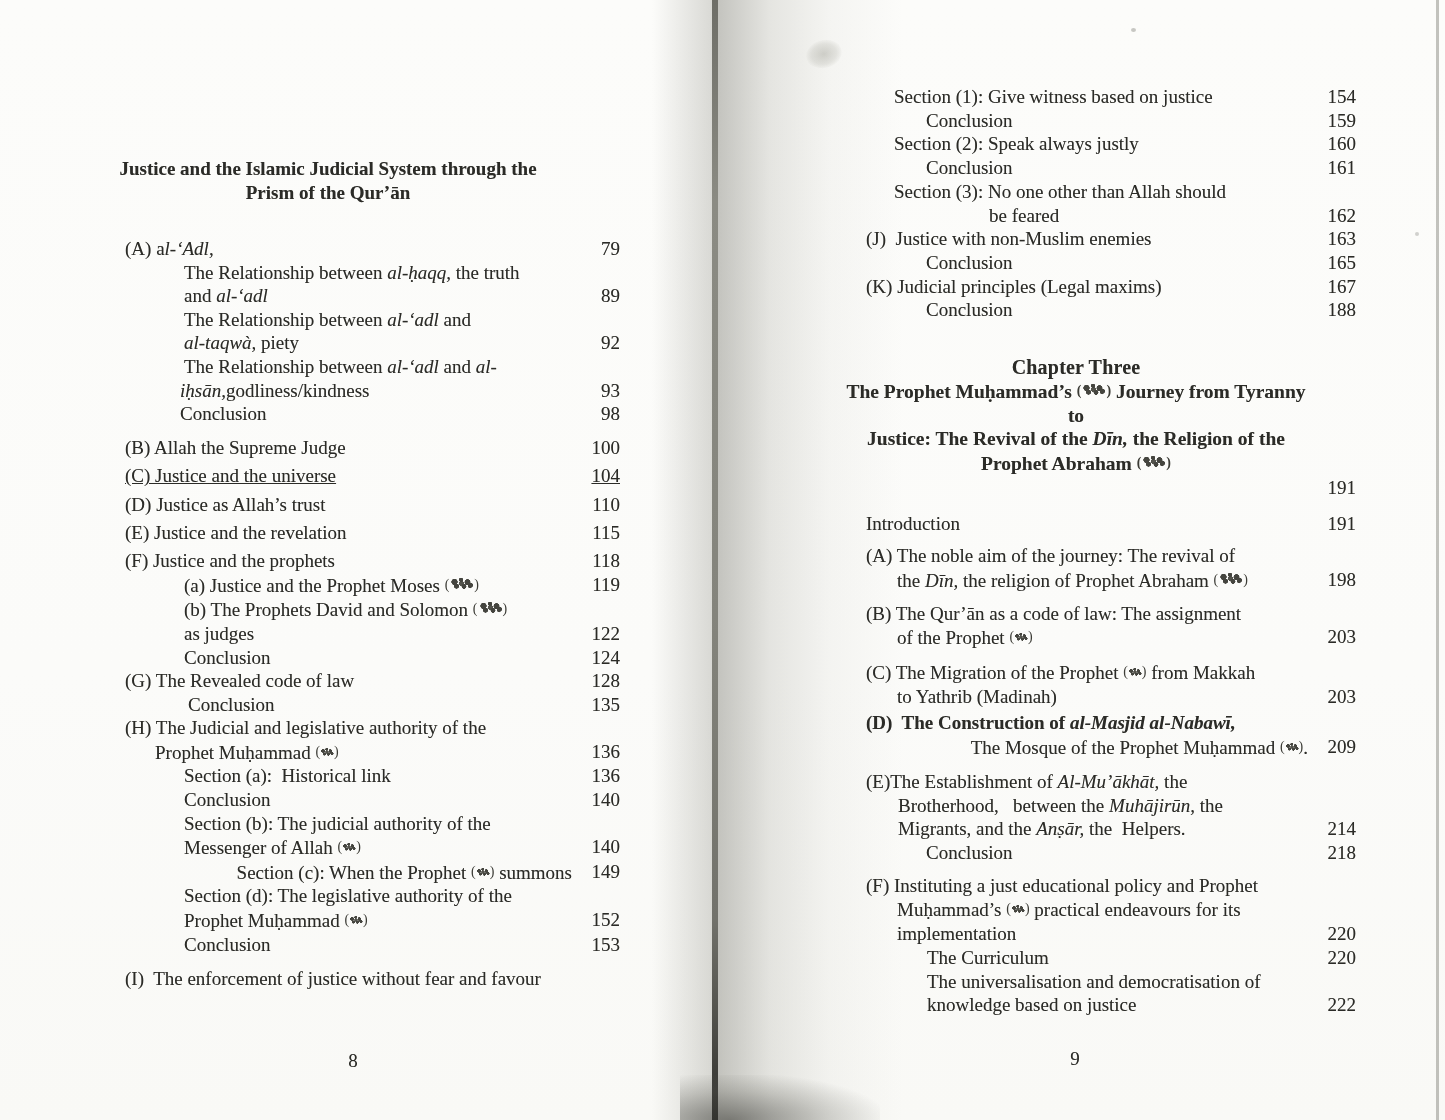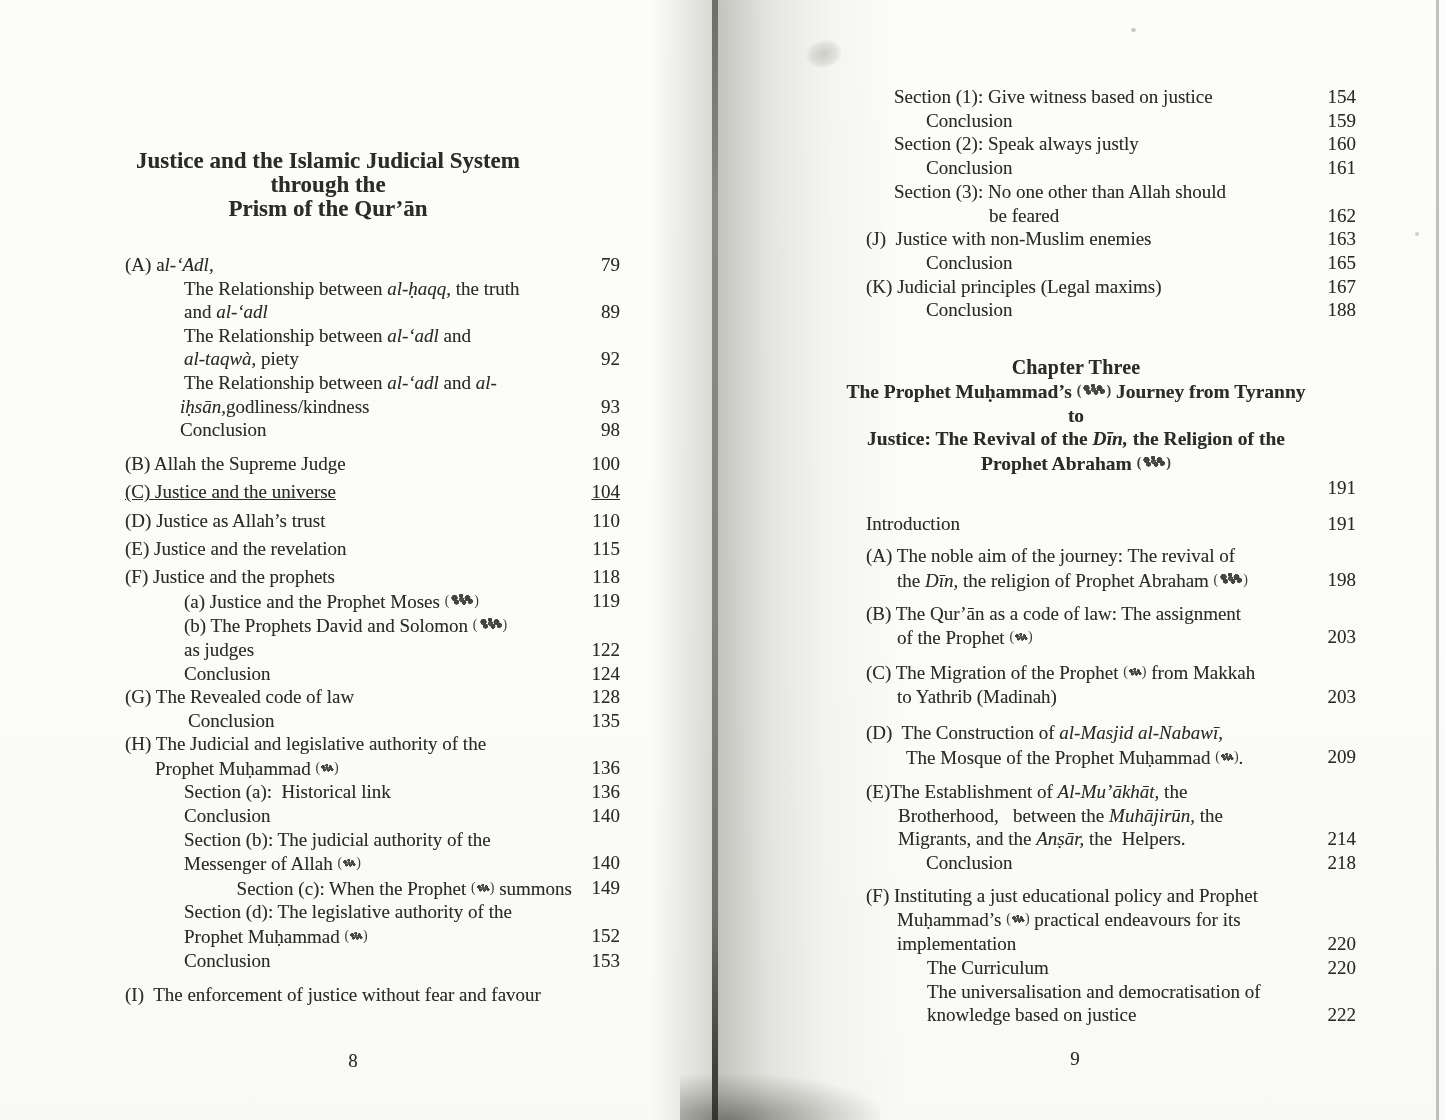--- a/index.html
+++ b/index.html
@@ -24,21 +24,21 @@
     background:radial-gradient(ellipse at 50% 50%,rgba(125,125,112,0.32) 0%,rgba(140,140,128,0.18) 50%,rgba(160,160,148,0) 75%);
     transform:rotate(-15deg);}
   .speck1{position:absolute;left:1131px;top:28px;width:5px;height:4px;border-radius:50%;background:rgba(120,120,112,0.4);}
   .speck2{position:absolute;left:1415px;top:232px;width:4px;height:4px;border-radius:50%;background:rgba(130,130,122,0.35);}
   
   .left-col{position:absolute;left:125px;top:138px;width:495px;}
   .right-col{position:absolute;left:866px;top:85px;width:490px;}
   .head-block{width:430px;margin-left:-12px;text-align:center;}
   .head-block-right{width:470px;margin-left:-25px;text-align:center;margin-top:33px;}
   .chapter-head{font-size:20px;font-weight:700;line-height:24px;letter-spacing:0.2px;}
-  .chapter-title{font-size:23px;font-weight:700;line-height:24px;margin-top:11px;}
+  .chapter-title{font-size:19px;font-weight:700;line-height:24px;margin-top:19px;}
   .chapter-title-right{font-size:19.5px;font-weight:700;line-height:23.7px;}
   .toc{margin-top:32px;}
   .toc-line{display:flex;font-size:19px;line-height:23.6px;}
   .right-col .toc-line{line-height:23.7px;}
   .toc-line .txt{flex:1 1 auto;white-space:pre-wrap;}
   .toc-line .pg{flex:0 0 48px;text-align:right;}
   .it{font-style:italic;}
   
   .hon{display:inline-block;font-size:14px;vertical-align:3px;color:#3c3c36;text-shadow:none;}
   .hon .blob{display:inline-block;vertical-align:-1px;border-radius:45%;filter:blur(0.4px);
@@ -279,26 +279,26 @@
           <span class="pg">203</span>
         </div>
         <div class="toc-line" style="margin-top: 10px;">
           <span class="txt"><span>(C) The Migration of the Prophet </span><span class="hon">(<span class="blob sm"></span>)</span><span> from Makkah</span></span>
           <span class="pg"></span>
         </div>
         <div class="toc-line">
           <span class="txt" style="padding-left: 31px;"><span>to Yathrib (Madinah)</span></span>
           <span class="pg">203</span>
         </div>
-        <div class="toc-line" style="margin-top: 13px;">
+        <div class="toc-line" style="margin-top: 3px; font-weight: bold;">
           <span class="txt"><span>(D)  The Construction of </span><span class="it">al-Masjid al-Nabawī,</span></span>
           <span class="pg"></span>
         </div>
         <div class="toc-line">
-          <span class="txt" style="padding-left: 40px;"><span>The Mosque of the Prophet Muḥammad </span><span class="hon">(<span class="blob sm"></span>)</span><span>.</span></span>
+          <span class="txt" style="padding-left: 40px; text-align: right;"><span>The Mosque of the Prophet Muḥammad </span><span class="hon">(<span class="blob sm"></span>)</span><span>.</span></span>
           <span class="pg">209</span>
         </div>
         <div class="toc-line" style="margin-top: 10px;">
           <span class="txt"><span>(E)The Establishment of </span><span class="it">Al-Mu’ākhāt,</span><span> the</span></span>
           <span class="pg"></span>
         </div>
         <div class="toc-line">
           <span class="txt" style="padding-left: 32px;"><span>Brotherhood,   between the </span><span class="it">Muhājirūn,</span><span> the</span></span>
           <span class="pg"></span>
         </div>

